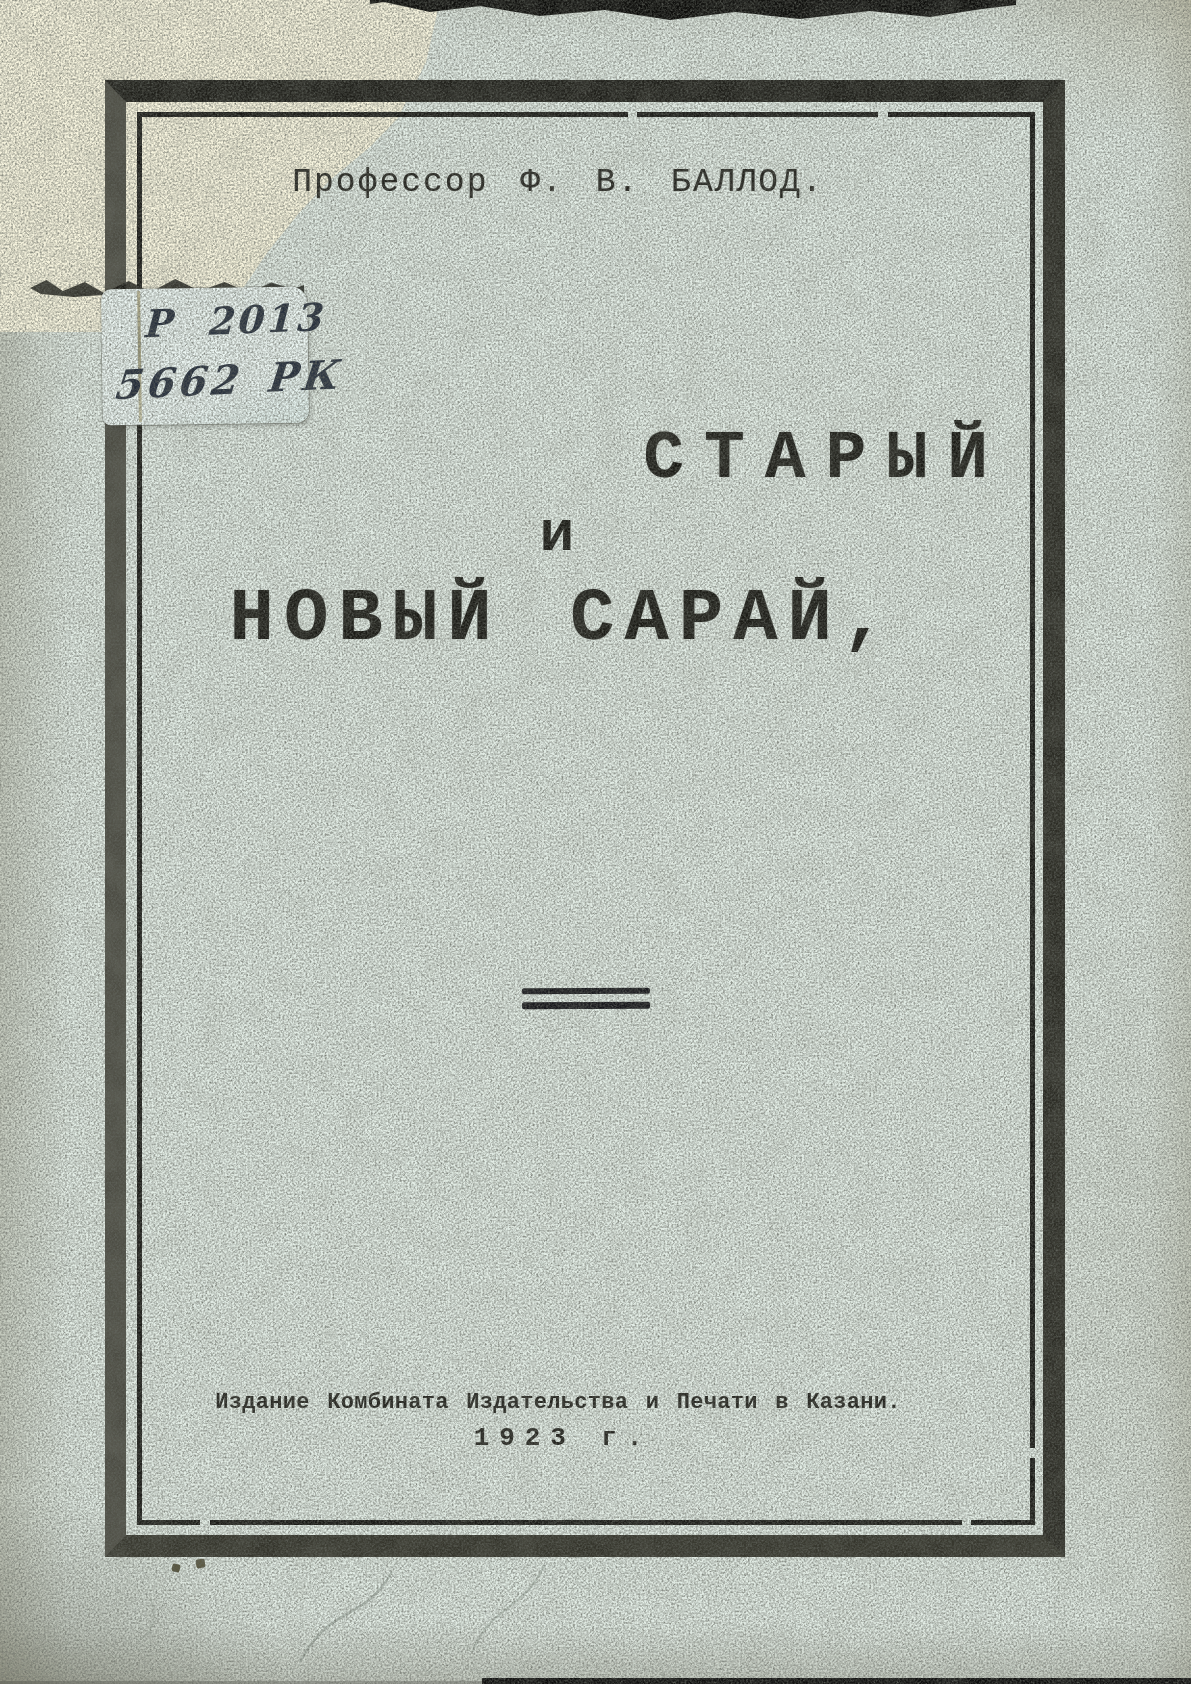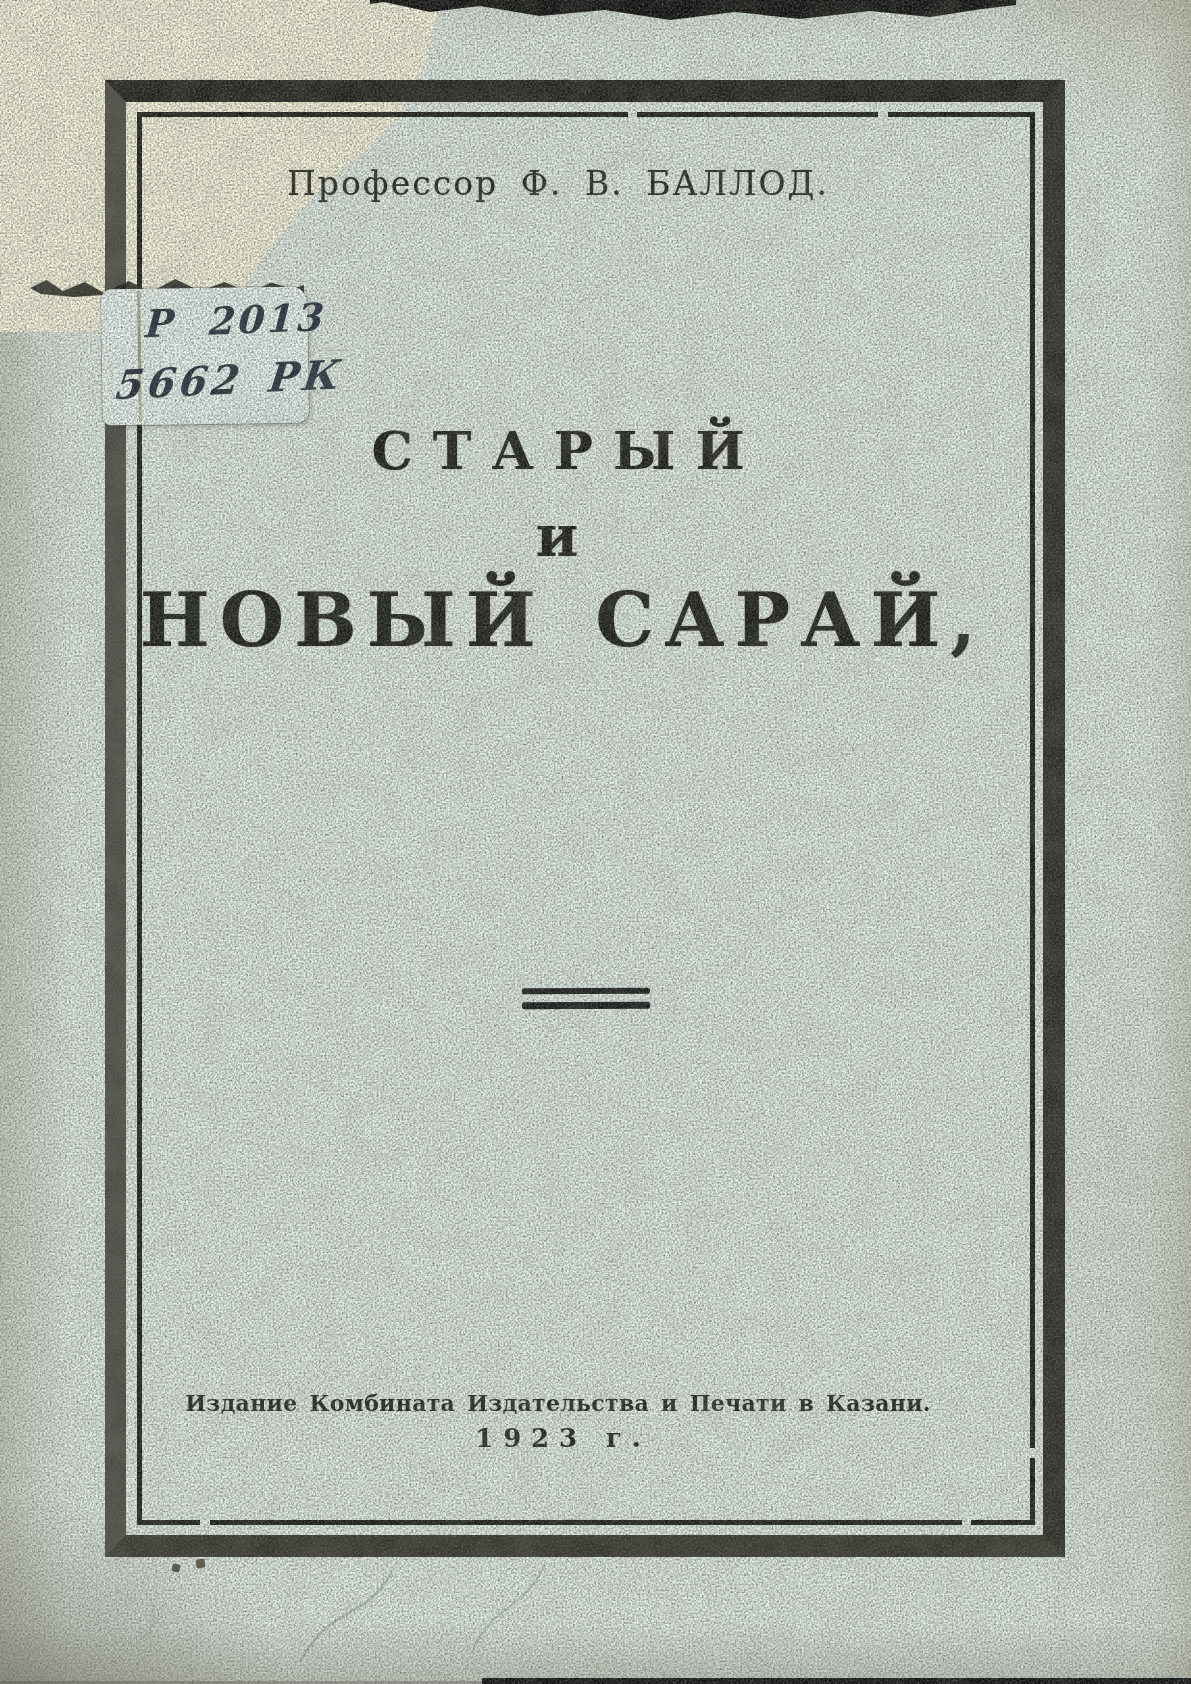--- a/index.html
+++ b/index.html
@@ -41,23 +41,23 @@
     border-bottom:22px solid #34342b;
     border-left:21px solid #4d4d44;
   }
   .frame-inner{
     left:137px;top:112px;width:898px;height:1413px;box-sizing:border-box;
     border:5px solid #191916;
   }
   .line-gap{background:#e4eee7;}
 
   
-  .textline{left:108px;width:900px;text-align:center;white-space:nowrap;}
+  .textline{left:108px;width:900px;text-align:center;white-space:nowrap;font-family:Liberation Mono, monospace;}
   .author{top:164px;font-size:33px;font-weight:400;letter-spacing:2px;word-spacing:10px;color:#23231e;text-shadow:0 0 1px rgba(30,30,24,.35);}
-  .title1{top:420px;font-size:52px;font-weight:700;letter-spacing:20px;text-indent:20px;color:#1b1b16;text-shadow:0 0 1px rgba(20,20,16,.5);}
+  .title1{top:420px;font-size:68px;font-weight:700;letter-spacing:20px;text-indent:20px;color:#1b1b16;text-shadow:0 0 1px rgba(20,20,16,.5);text-align:right;}
   .conj{top:502px;font-size:58px;font-weight:700;letter-spacing:2px;color:#1b1b16;}
   .title2{top:560px;font-size:74px;font-weight:700;letter-spacing:10px;text-indent:10px;word-spacing:14px;color:#1b1b16;text-shadow:0 0 1px rgba(20,20,16,.5);margin-top:17px;}
   .subtitle{top:678px;font-size:48px;font-weight:700;letter-spacing:1px;word-spacing:7px;color:#1d1d18;text-shadow:0 0 1px rgba(20,20,16,.4);}
 
   .divider{left:522px;top:988px;width:128px;transform:rotate(-.3deg);}
   .divider .rule{height:6px;background:#15151a;margin-bottom:8px;border-radius:2px;}
   .divider .rule:last-child{height:7px;margin-bottom:0;}
 
   .imprint{top:1390px;font-size:22px;font-weight:700;letter-spacing:.3px;word-spacing:4px;color:#23231e;}
   .year{top:1423px;font-size:26px;font-weight:700;letter-spacing:.38em;text-indent:.38em;color:#23231e;}

